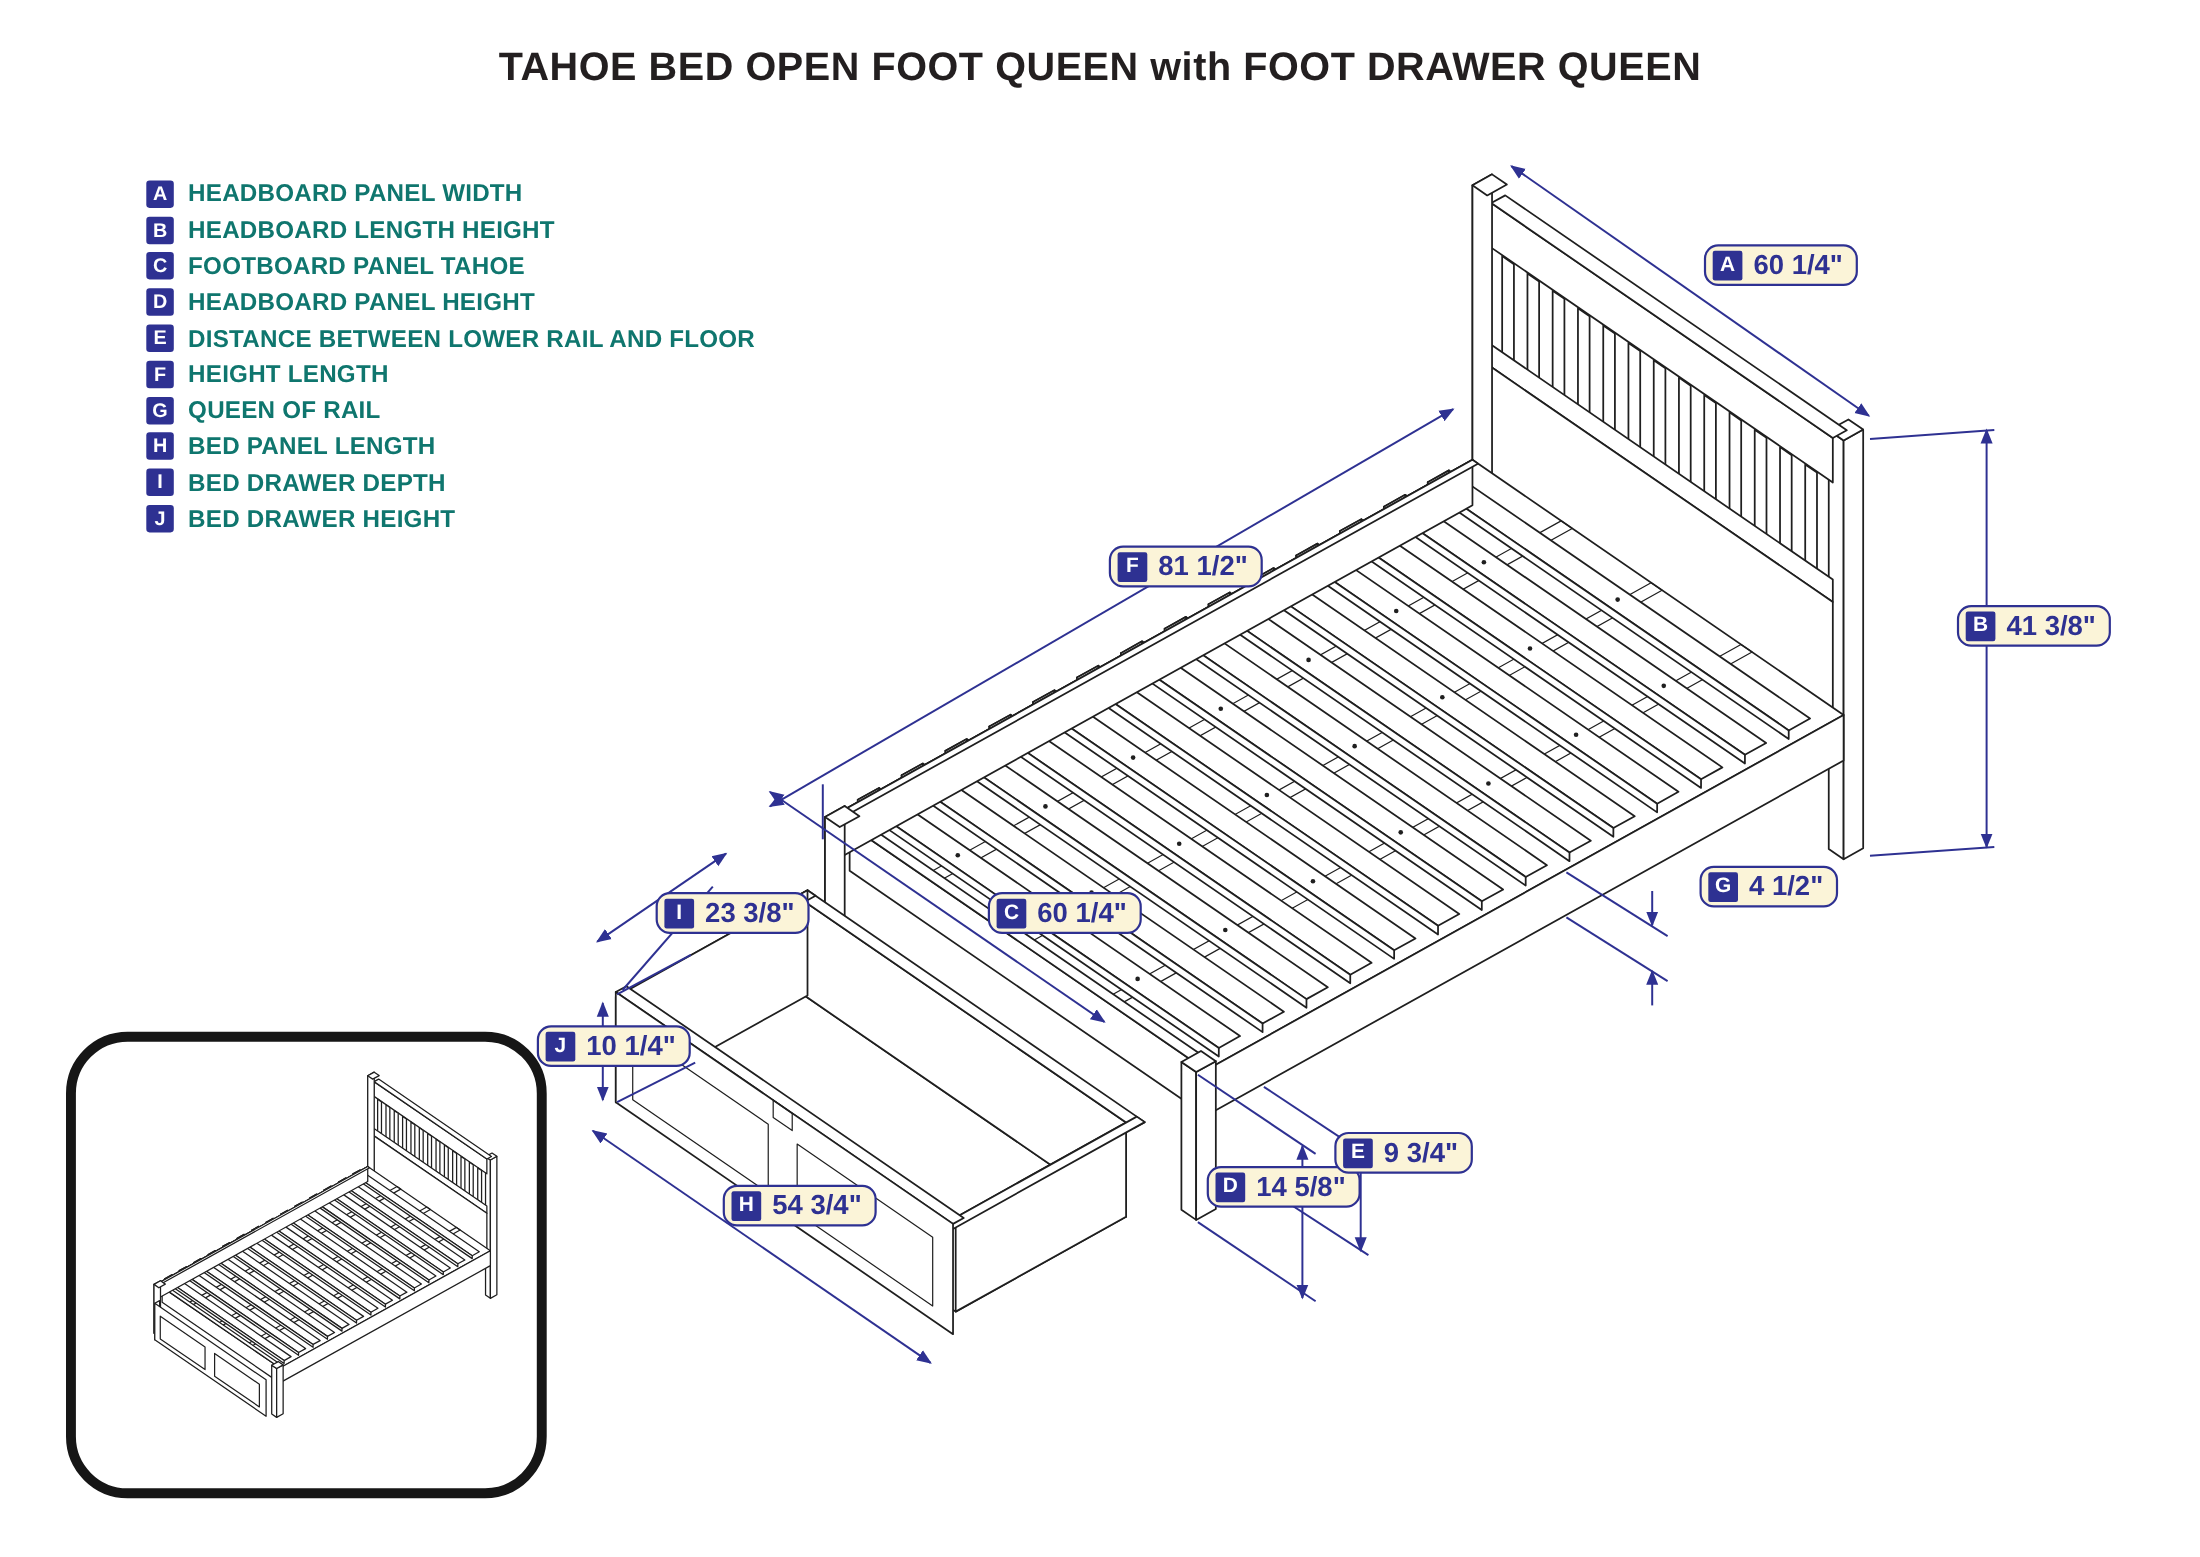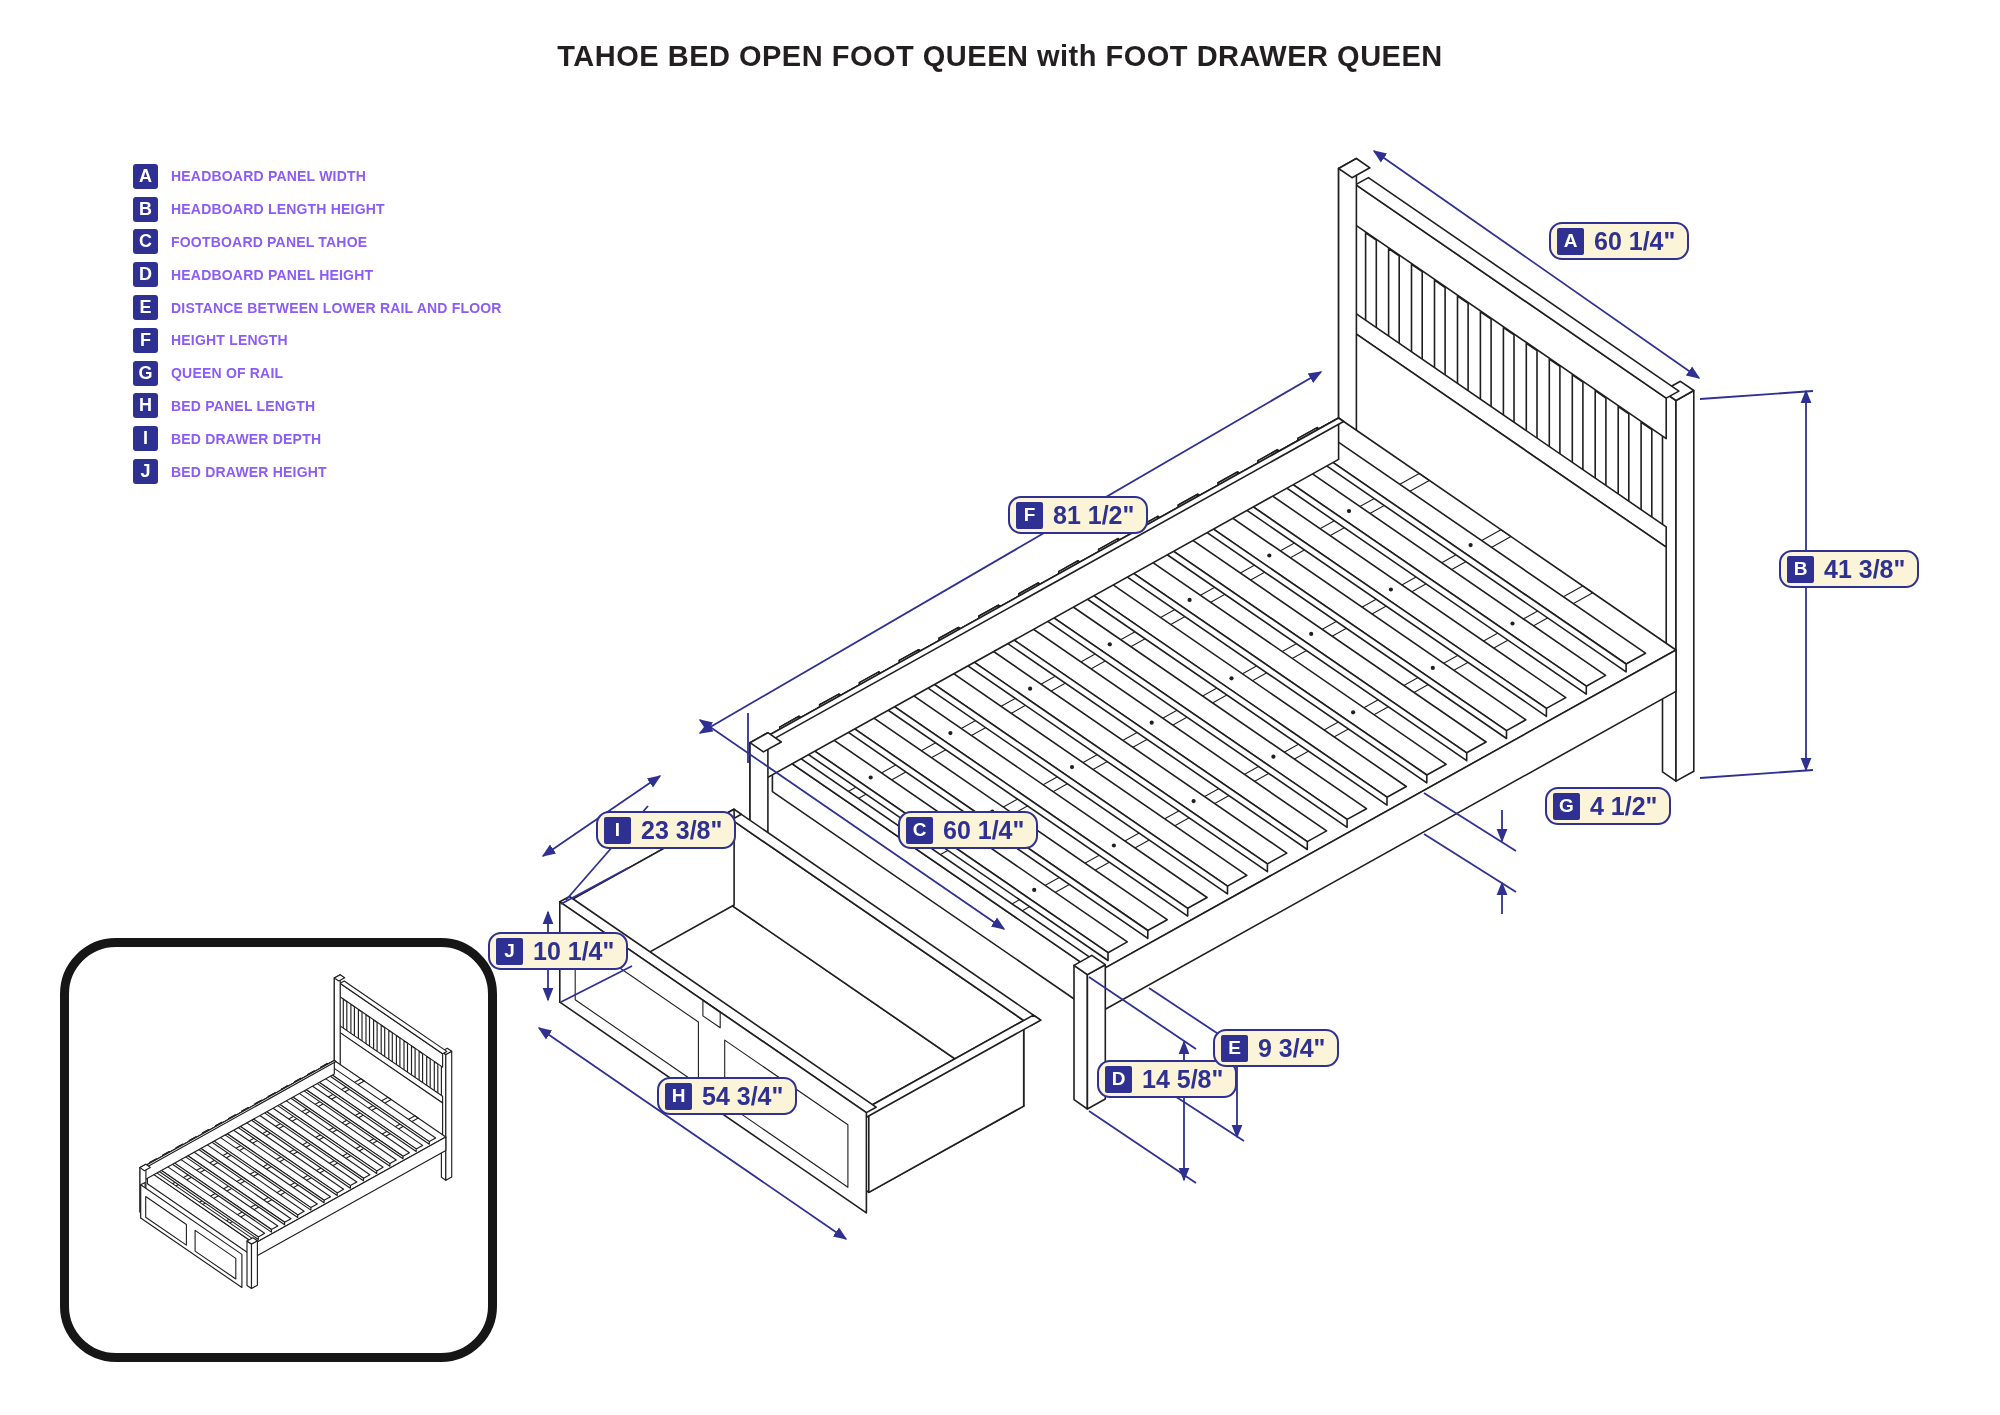--- a/index.html
+++ b/index.html
@@ -1,27 +1,27 @@
 <!DOCTYPE html>
 <html><head>
 <meta charset="utf-8">
 <style>
   html,body{margin:0;padding:0;}
   body{width:2000px;height:1415px;background:#ffffff;position:relative;overflow:hidden;
        font-family:"Liberation Sans", sans-serif;}
   .page{position:absolute;inset:0;}
   
   .title{position:absolute;left:0;right:0;top:40px;text-align:center;
-         font-size:29px;font-weight:bold;color:#231f20;letter-spacing:.5px;}
+         font-size:36px;font-weight:bold;color:#231f20;letter-spacing:.5px;}
   
   .legend{position:absolute;left:133px;top:160px;}
   .lg-row{display:flex;align-items:center;height:32.8px;}
   .lg-sq{width:25px;height:25px;background:#2e3192;color:#fff;border-radius:3px;
          font-size:18px;font-weight:bold;display:flex;align-items:center;justify-content:center;flex:0 0 25px;}
-  .lg-tx{margin-left:13px;font-size:14px;font-weight:bold;color:#8b5cf6;white-space:nowrap;letter-spacing:.2px;}
+  .lg-tx{margin-left:13px;font-size:22px;font-weight:bold;color:#0f766e;white-space:nowrap;letter-spacing:.2px;}
   
   svg#diagram{position:absolute;left:0;top:0;}
   #bed-main path, #bed-inset path{fill:#ffffff;stroke:#1f1f1f;stroke-width:1.6;stroke-linejoin:round;}
   #bed-inset path{stroke-width:1.15;}
   #bed-main path.thin, #bed-inset path.thin{fill:none;stroke-width:1.1;}
   #bed-main circle.dot{fill:#1f1f1f;stroke:none;}
   #dims line{stroke:#2e3192;stroke-width:1.8;}
   
   .callout{position:absolute;display:inline-flex;align-items:center;height:38px;box-sizing:border-box;
            background:#FBF4D8;border:2.5px solid #2e3192;border-radius:13px;padding:0 12px 0 6px;}

